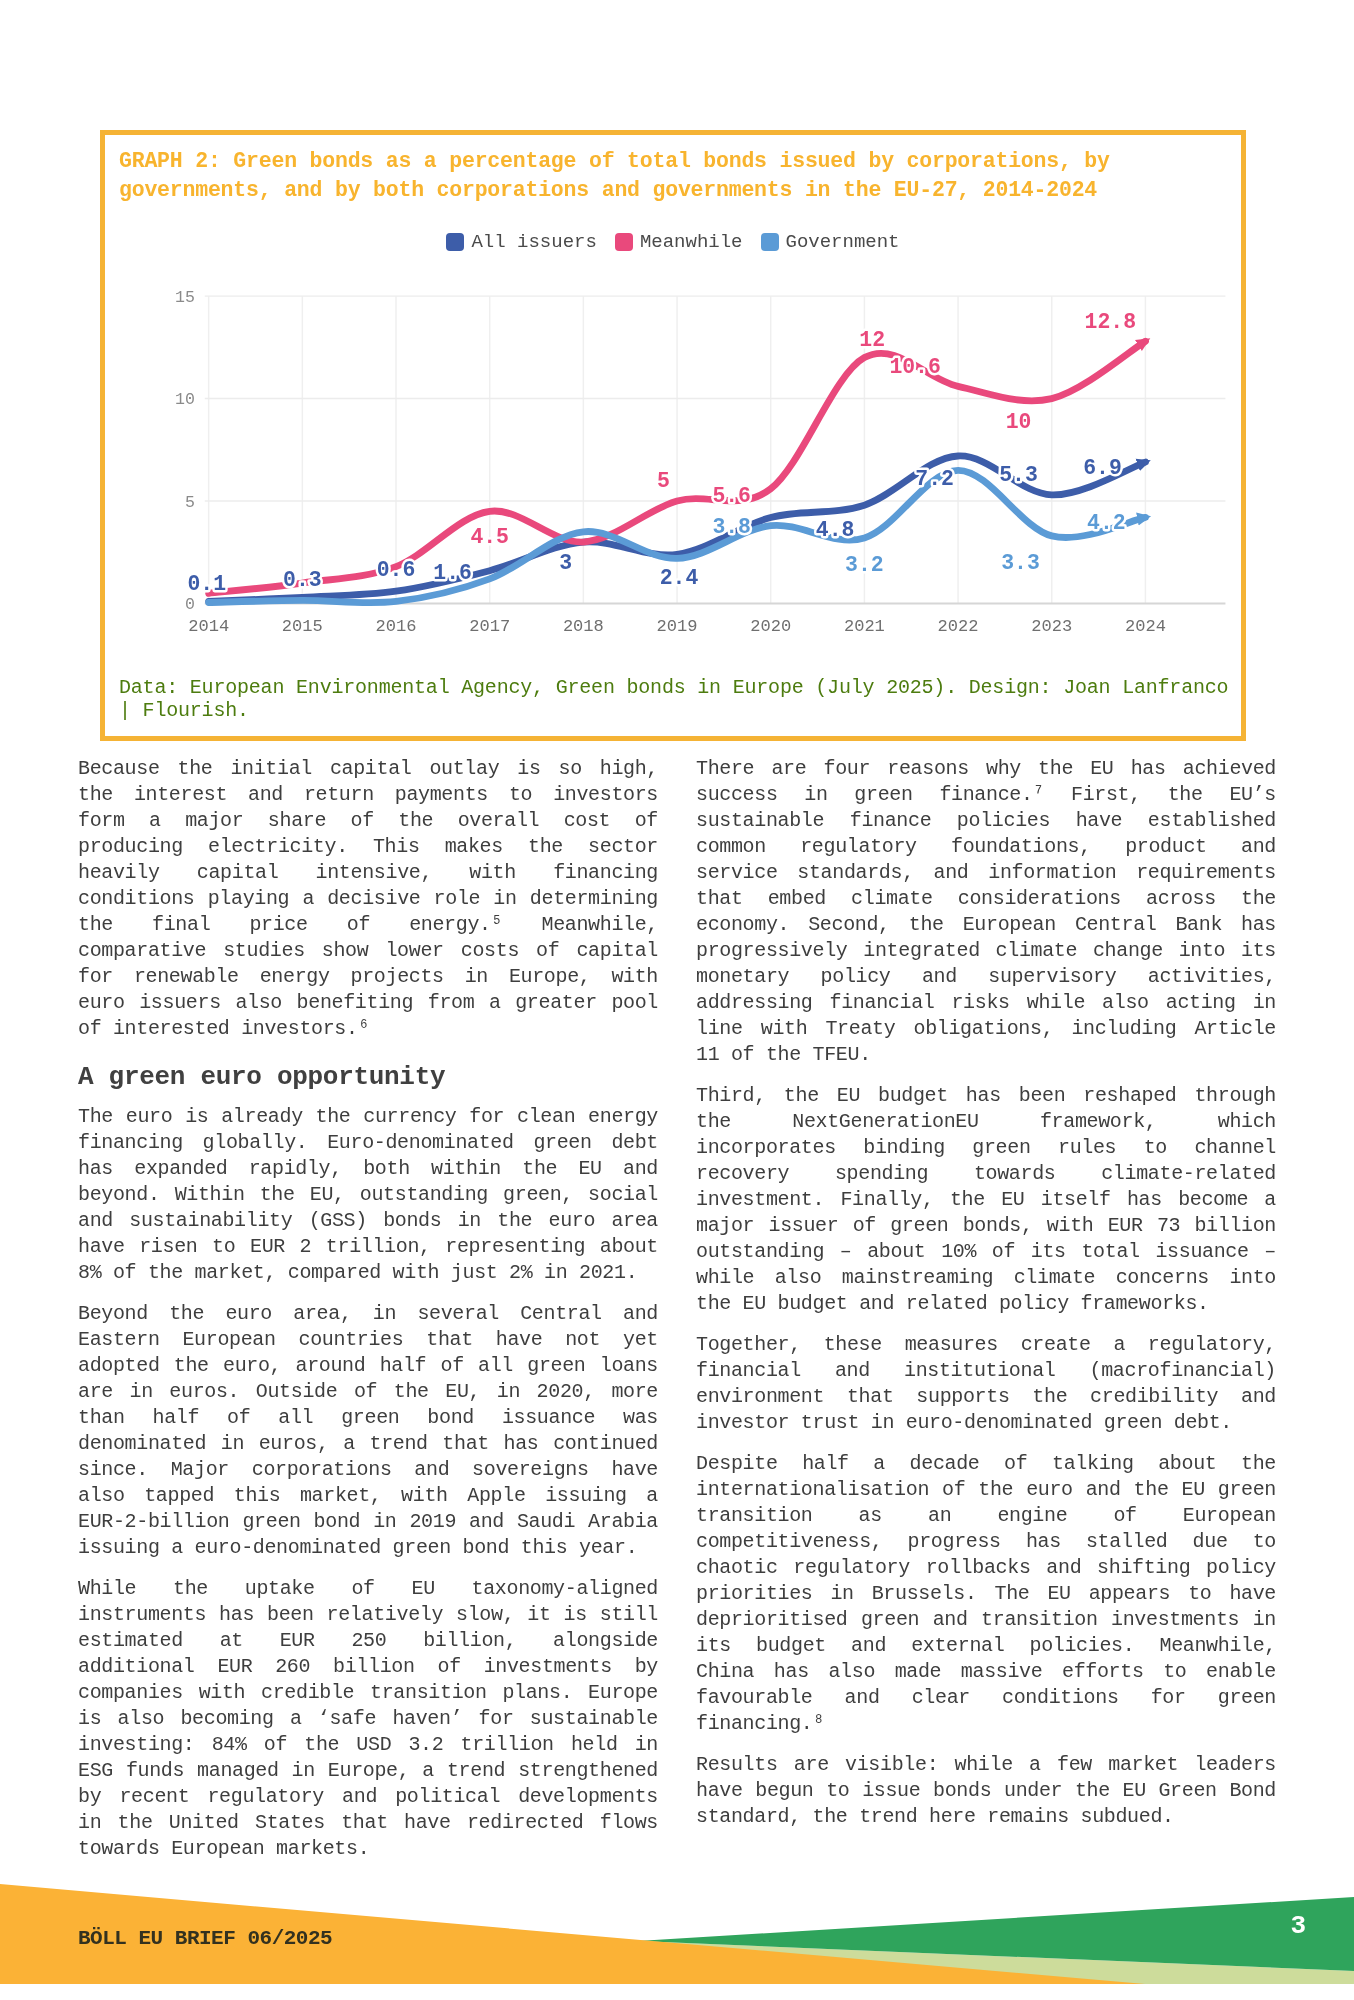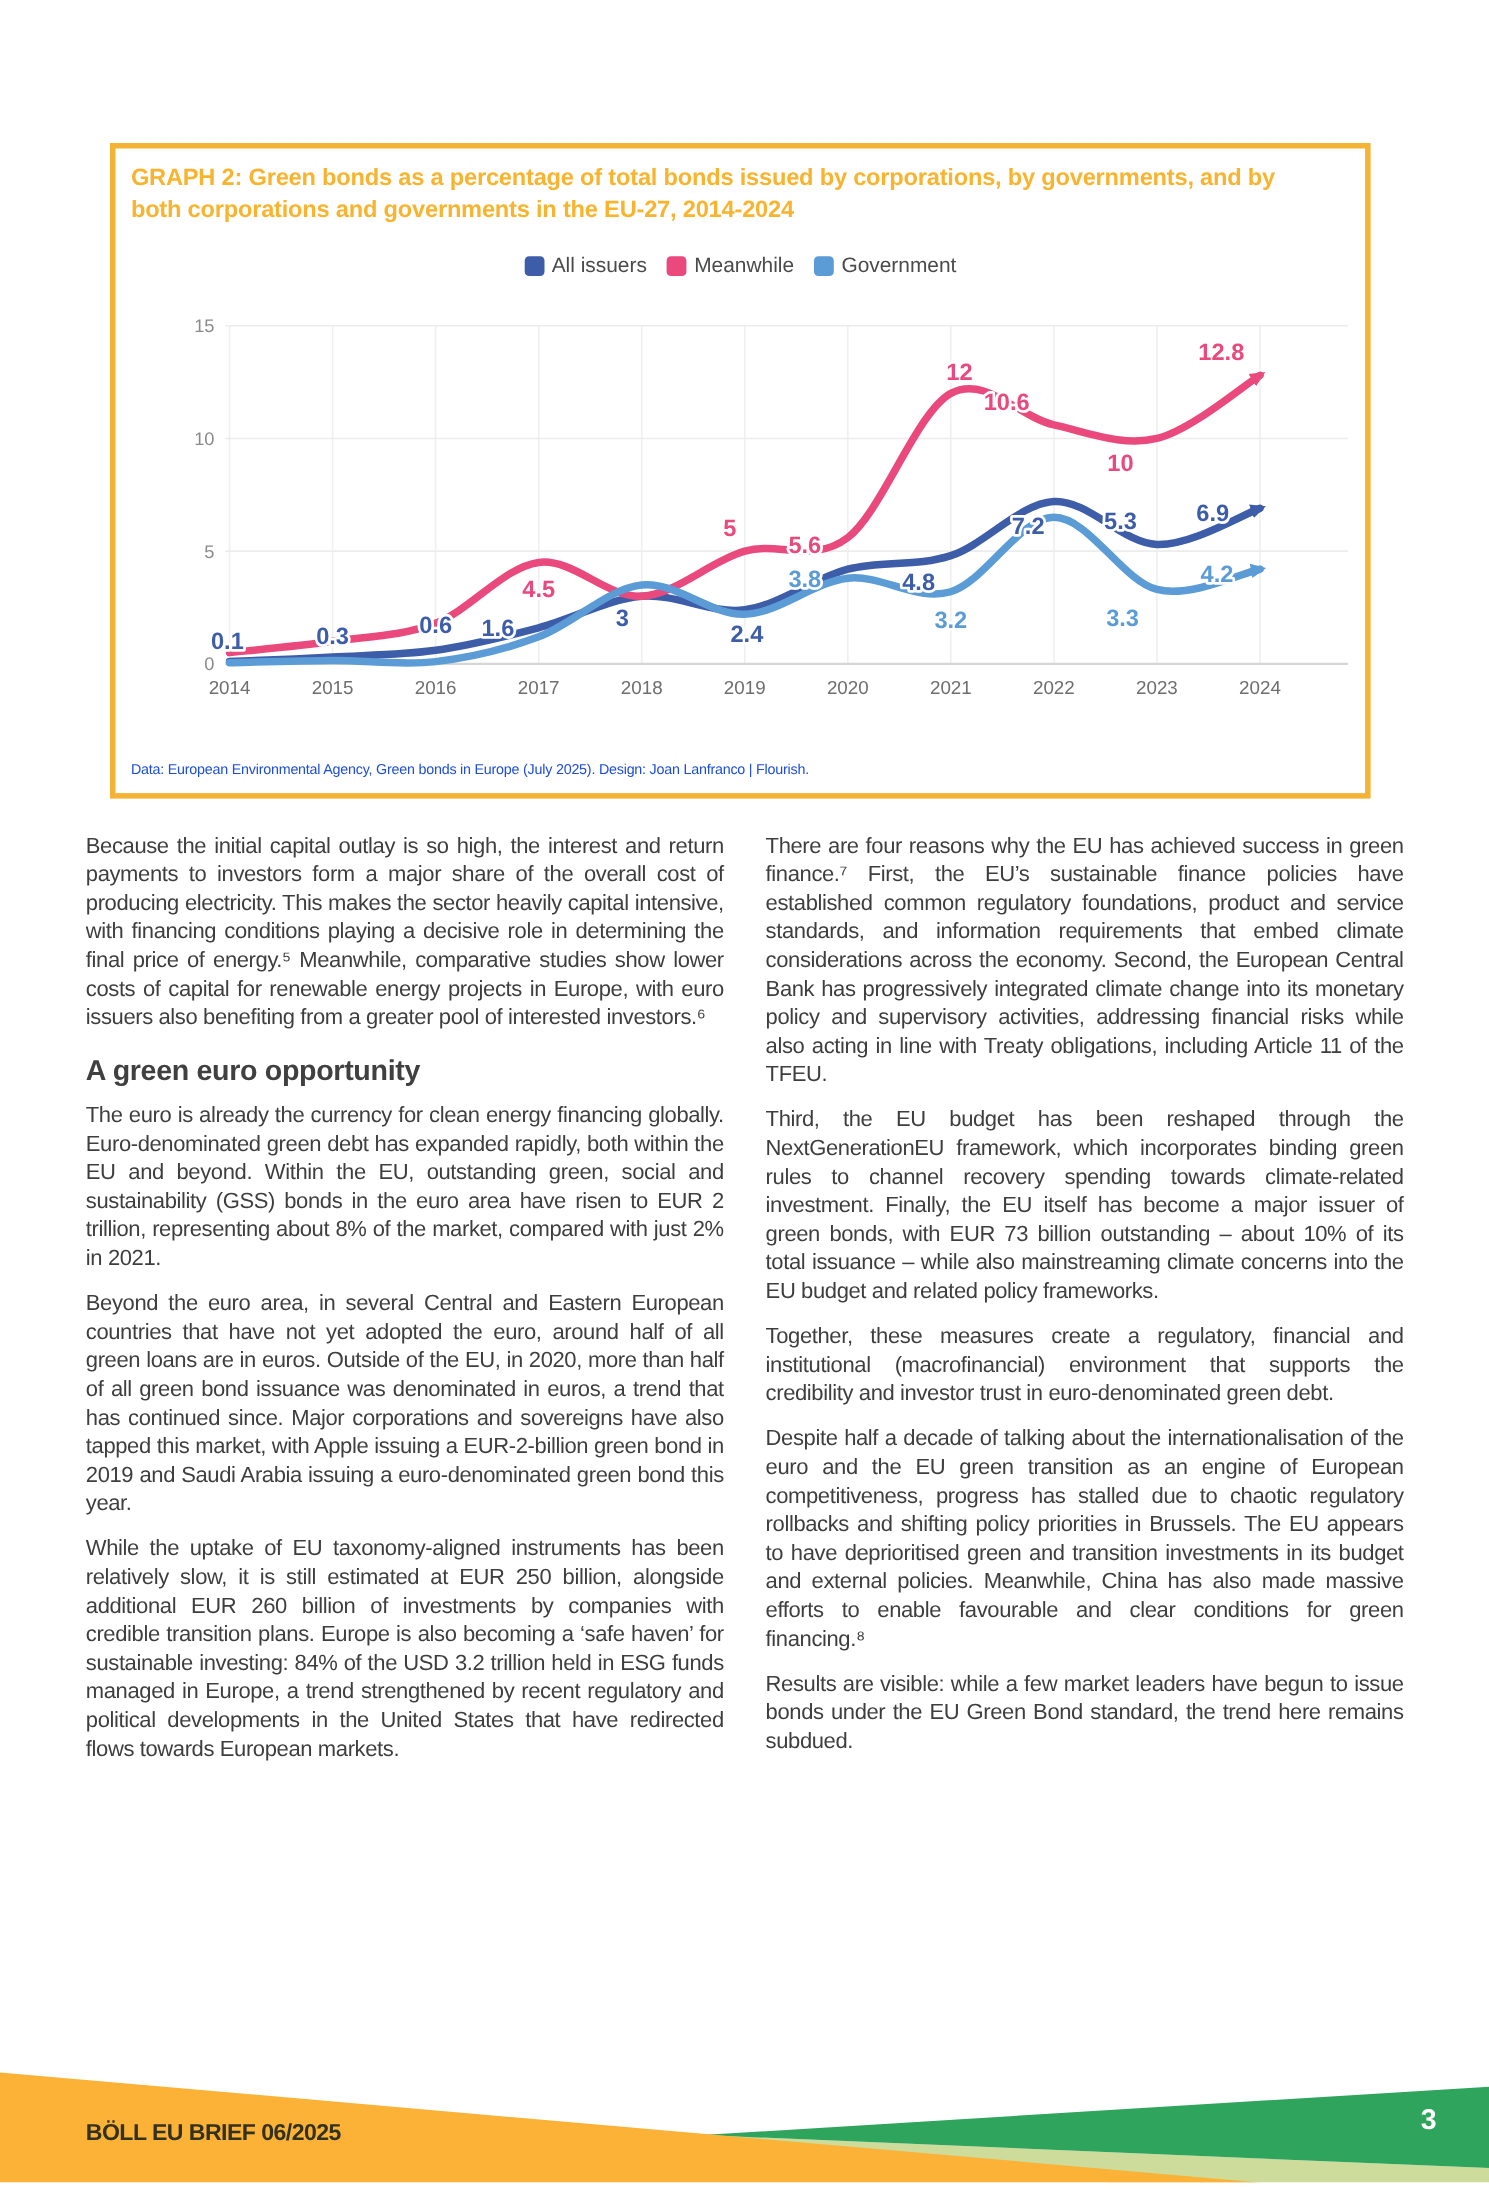--- a/index.html
+++ b/index.html
@@ -1,28 +1,28 @@
 <!DOCTYPE html>
 <html><head>
 <meta charset="utf-8">
 <style>
   html,body{margin:0;padding:0;background:#ffffff;}
   .page{position:relative;width:1354px;height:2000px;background:#fff;overflow:hidden;
-        font-family:Liberation Sans, sans-serif;color:#3e3e3e;}
+        font-family:Liberation Mono, monospace;color:#3e3e3e;}
   
   .chart-card{position:absolute;left:100px;top:130px;width:1146px;border:5px solid #F5B335;
               padding:12px 0 14px 8px;background:#fff;box-sizing:border-box;}
   .chart-title{color:#F8B42E;font-weight:bold;font-size:21.5px;line-height:1.35;
                max-width:1070px;letter-spacing:-0.2px;padding-left:6px;}
   .legend{display:flex;justify-content:center;align-items:flex-end;gap:10px;margin:26px 0 10px 0;}
   .legend-item{display:flex;align-items:center;gap:7px;margin-right:8px;}
   .swatch{width:18px;height:18px;border-radius:4px;display:inline-block;}
   .legend-label{font-size:19px;color:#4a4a4a;}
   .chart-svg-wrap{padding-left:2px;}
-  .chart-source{color:#1d4ed8;font-size:13px;margin-top:24px;padding-left:6px;letter-spacing:-0.2px;}
+  .chart-source{color:#4d7c0f;font-size:20px;margin-top:8px;padding-left:6px;letter-spacing:-0.2px;}
   
   .columns{position:absolute;left:78px;top:756px;width:1198px;
            display:grid;grid-template-columns:1fr 1fr;column-gap:38px;}
   .col p{margin:0 0 15px 0;font-size:20px;line-height:1.3;text-align:justify;
          letter-spacing:-0.35px;color:#3e3e3e;}
   .col h2{color:#404040;font-size:26px;margin:20px 0 12px 0;letter-spacing:-0.3px;}
   
   .footer{position:absolute;left:0;bottom:16px;width:1354px;height:125px;}
   .footer svg{position:absolute;left:0;top:0;width:1354px;height:125px;}
   .footer-brief{position:absolute;left:78px;top:68px;font-size:21px;font-weight:bold;

